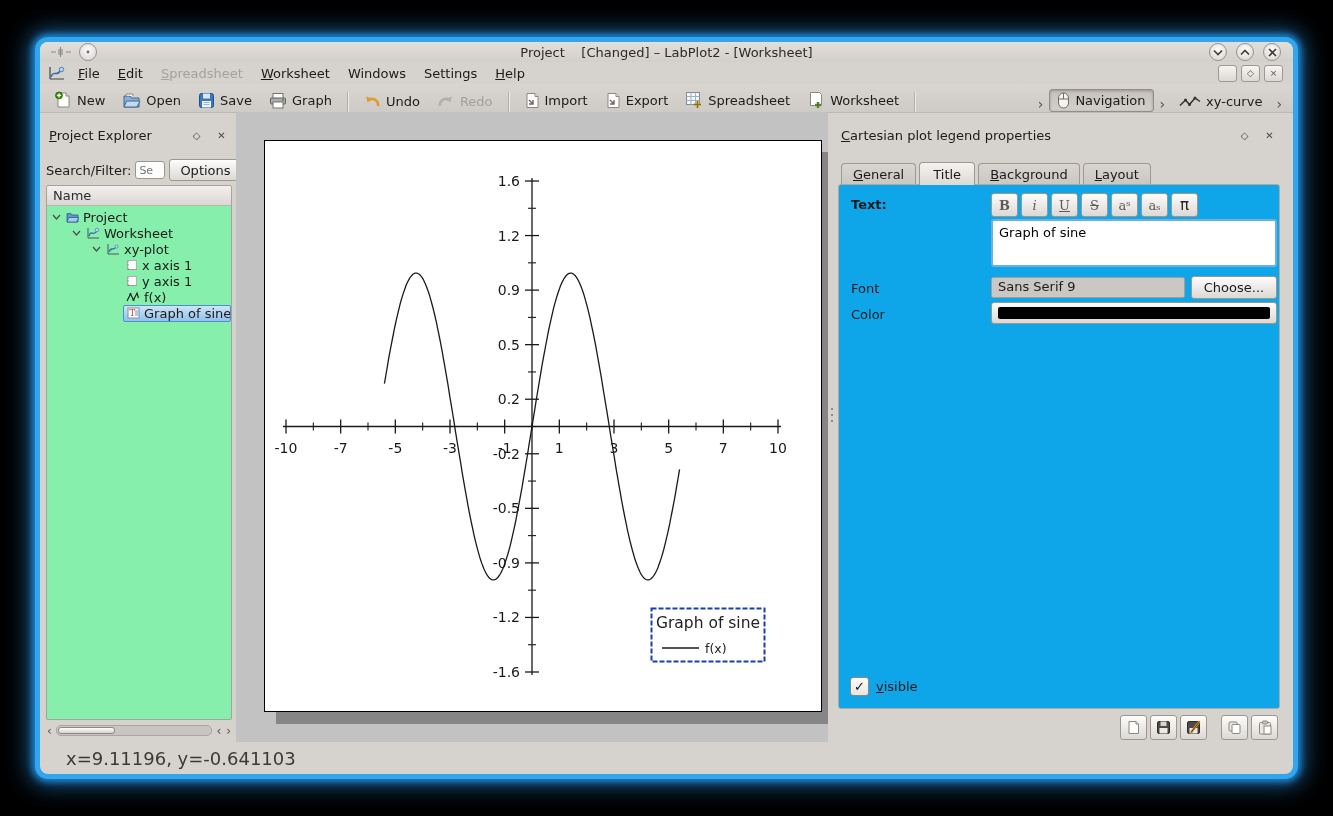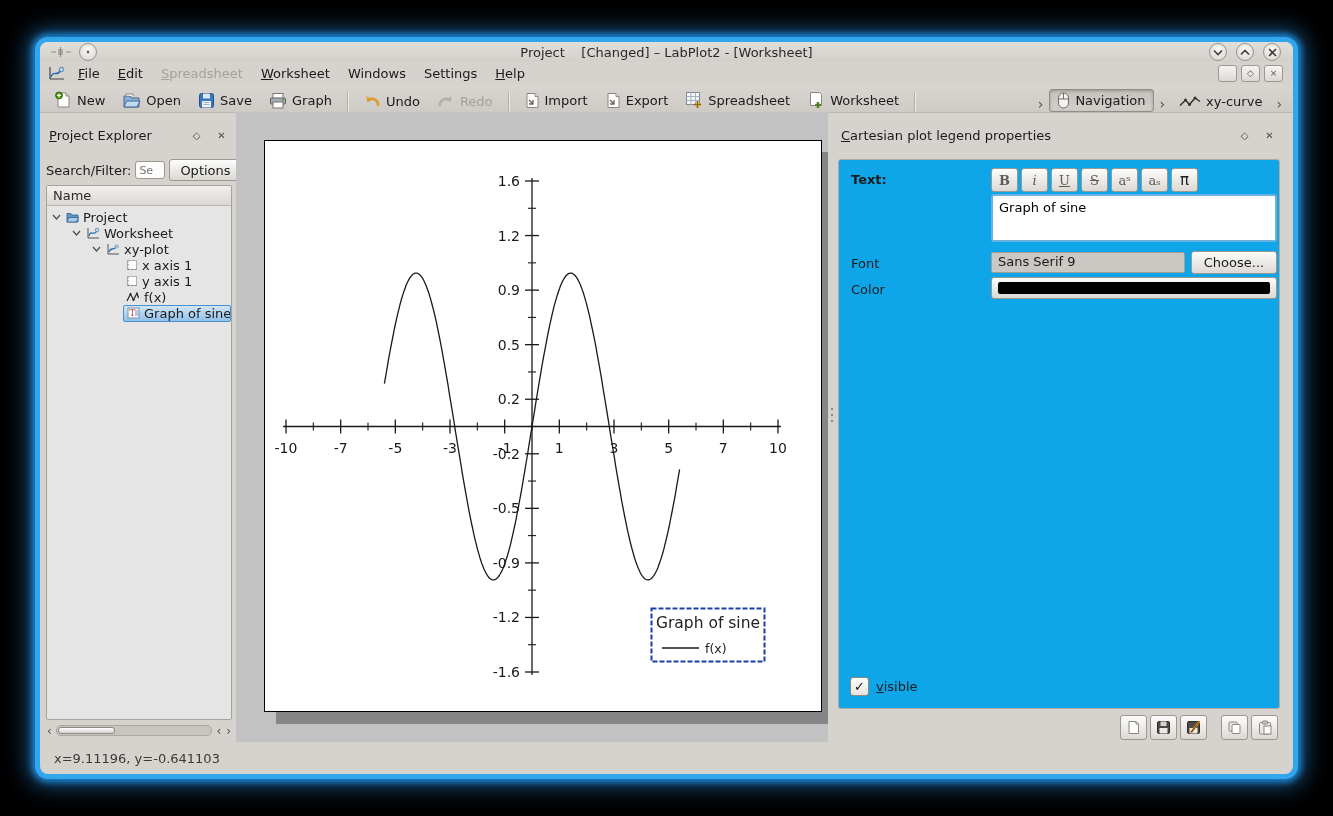--- a/index.html
+++ b/index.html
@@ -44,21 +44,21 @@
   .dock-header{height:23px;display:flex;align-items:center;font-size:13px;padding:12px 5px;color:#1b1b1b;gap:10px;}
   .dock-header .sp{flex:1;}
   .dock-btn{width:15px;height:15px;display:flex;align-items:center;justify-content:center;
             font-size:10px;color:#4a4a4a;}
   .search-row{display:flex;align-items:center;gap:4px;margin:0 2px 4px 2px;font-size:13px;}
   .search-input{width:22px;height:16px;border:1px solid #9c978f;border-radius:3px;background:#fdfdfc;
                 font-size:11px;padding:0 3px;font-family:inherit;}
   .btn{background:linear-gradient(#fdfdfc,#dcd8d4);border:1px solid #9c978f;border-radius:3px;
        font-size:13px;color:#1b1b1b;display:flex;align-items:center;justify-content:center;}
   .options-btn{padding:1px 10px;height:18px;}
-  .tree-panel{flex:1;border:1px solid #a6a29c;border-radius:2px;background:#e5e5e5;margin:0 2px;
+  .tree-panel{flex:1;border:1px solid #a6a29c;border-radius:2px;background:#86efac;margin:0 2px;
               display:flex;flex-direction:column;overflow:hidden;}
   .tree-header{height:19px;background:linear-gradient(#f2f0ee,#dbd7d3);border-bottom:1px solid #bab6b1;
                font-size:13px;padding:0 6px;color:#2c2c2c;display:flex;align-items:center;}
   .tree-rows{flex:1;padding-top:3px;font-size:13px;overflow:hidden;}
   .tree-row{height:16px;display:flex;align-items:center;white-space:nowrap;}
   .twisty{width:14px;display:flex;justify-content:center;flex:0 0 auto;}
   .row-core{display:flex;align-items:center;gap:4px;padding:0 3px;border-radius:2px;height:15px;overflow:hidden;}
   .row-core.selected{background:linear-gradient(#cfe4f6,#92c2ea);border:1px solid #4a90cd;}
   .tree-icon{display:flex;align-items:center;flex:0 0 auto;}
   .hscroll{height:15px;margin:3px 2px 4px 2px;display:flex;align-items:center;gap:3px;color:#57544f;}
@@ -99,21 +99,21 @@
   .color-swatch{width:272px;height:12px;border-radius:2px;}
   .visible-row{position:absolute;left:11px;bottom:12px;display:flex;align-items:center;gap:7px;}
   .checkbox{width:17px;height:17px;border:1px solid #8d8882;border-radius:3px;
             background:linear-gradient(#fdfdfc,#e8e5e1);display:flex;align-items:center;justify-content:center;
             font-size:13px;color:#111;font-weight:bold;}
   .bottom-icons{height:30px;display:flex;align-items:center;justify-content:flex-end;gap:3px;padding:3px 4px 0 0;}
   .icon-btn{width:25px;height:23px;}
   .icon-btn.gap{margin-left:11px;}
   
   .statusbar{position:absolute;left:0;bottom:0;width:1253px;height:32px;display:flex;align-items:center;
-             padding-left:14px;box-sizing:border-box;font-size:13px;color:#3b3936;border-radius:0 0 8px 8px;}
+             padding-left:26px;box-sizing:border-box;font-size:18px;color:#3b3936;border-radius:0 0 8px 8px;}
   svg{display:block;}
 </style>
 </head>
 <body>
 
 <div class="window">
 
   <div class="titlebar">
     <div class="tb-title">Project    [Changed] – LabPlot2 - [Worksheet]</div>
     <div class="tb-left">
@@ -507,20 +507,26 @@
 
     <div class="splitter"></div>
 
     <div class="dock-right">
       <div class="dock-header">
         <span class="mn">Cartesian plot legend properties</span>
         <span class="sp"></span>
         <span class="dock-btn">◇</span>
         <span class="dock-btn">✕</span>
       </div>
+      <div class="tabs">
+        <span class="tab mn">General</span>
+        <span class="tab active">Title</span>
+        <span class="tab mn">Background</span>
+        <span class="tab mn">Layout</span>
+      </div>
       <div class="propframe">
         <span class="lbl-text">Text:</span>
         <span class="fmt-row">
           <span class="btn fmt-btn" style="font-weight:bold;">B</span>
           <span class="btn fmt-btn" style="font-style:italic;">i</span>
           <span class="btn fmt-btn" style="text-decoration:underline;">U</span>
           <span class="btn fmt-btn" style="text-decoration:line-through;">S</span>
           <span class="btn fmt-btn">aˢ</span>
           <span class="btn fmt-btn">aₛ</span>
           <span class="btn fmt-btn pi">π</span>

